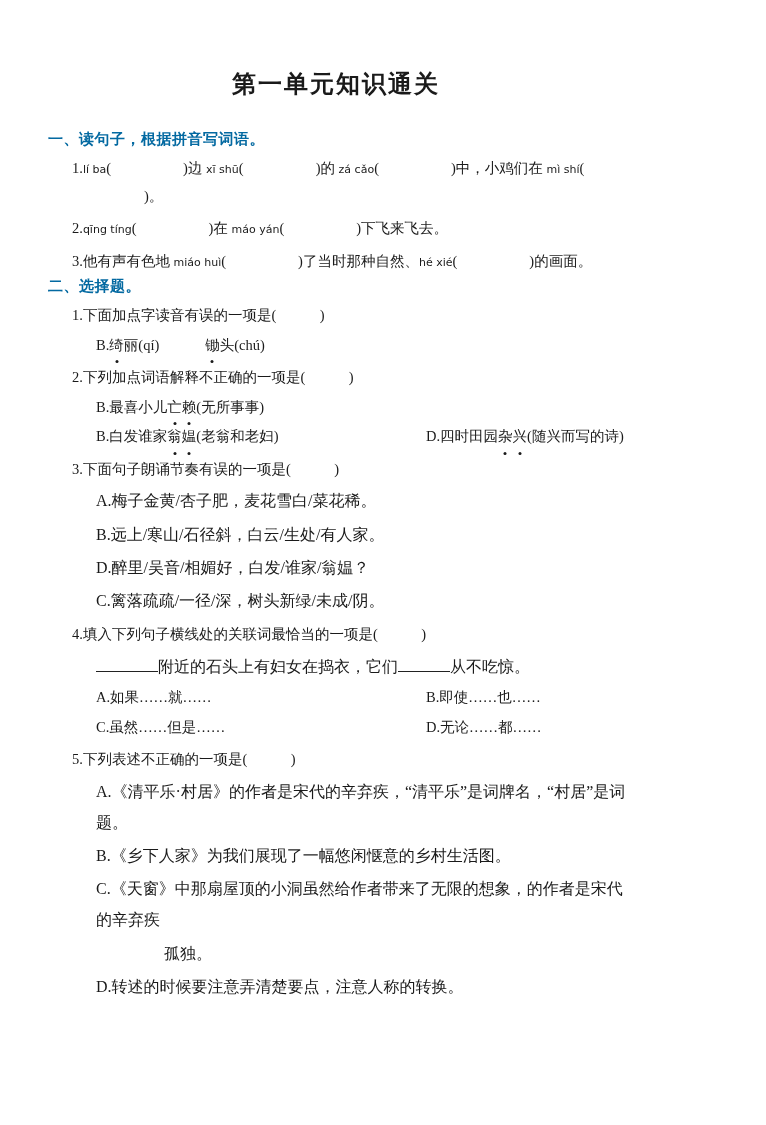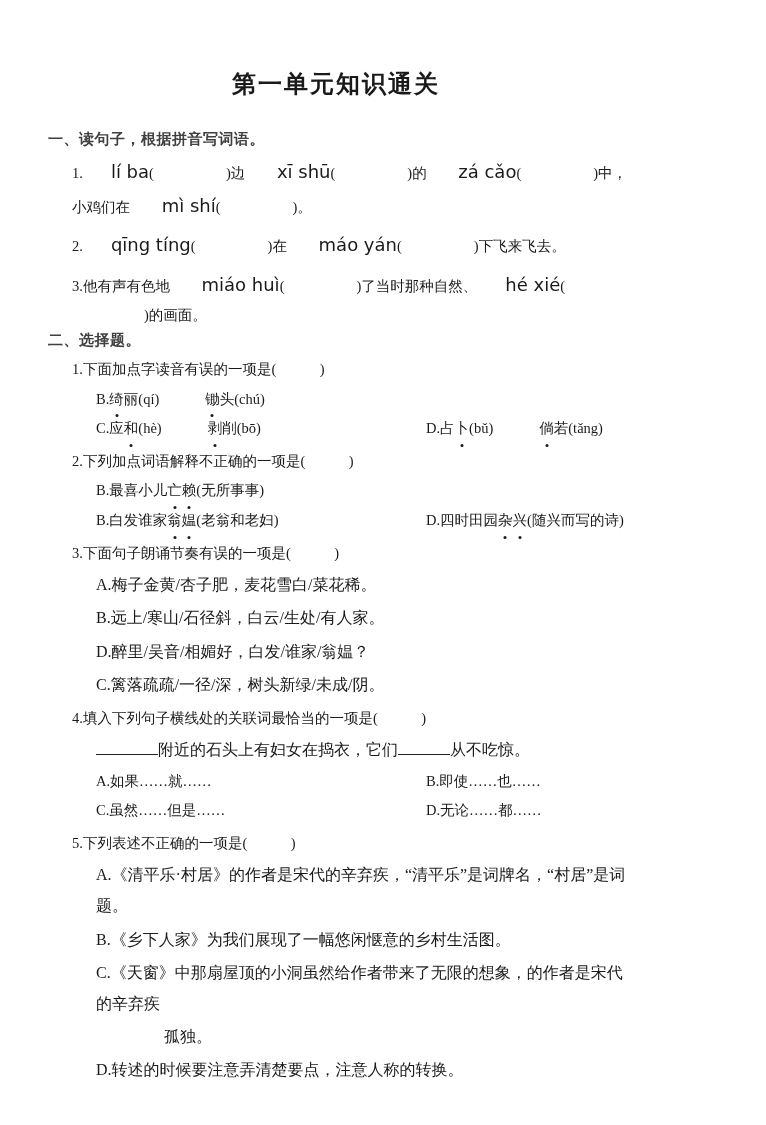--- a/index.html
+++ b/index.html
@@ -24,21 +24,21 @@
   }
   .doc-title {
     text-align: center;
     font-size: 24px;
     font-weight: bold;
     letter-spacing: 2px;
     margin: 16px 0 30px 0;
     font-family: "Liberation Serif", "DejaVu Serif", serif;
   }
   .section-head {
-    color: #404040;
+    color: #0369a1;
     font-weight: bold;
     font-size: 15px;
     margin: 0 0 6px 4px;
     letter-spacing: 0.5px;
   }
   .q {
     font-size: 14.5px;
     line-height: 1.9;
     margin: 5px 0 2px 28px;
   }
@@ -84,22 +84,21 @@
     left: 50%;
     transform: translateX(-50%);
     bottom: -4px;
     width: 3px;
     height: 3px;
     border-radius: 50%;
     background: #1a1a1a;
   }
   .pin {
     font-family: "DejaVu Sans", "Liberation Sans", sans-serif;
-    font-size: 18px;
-    margin-left: 28px;
+    font-size: 11px;
   }
   .num {
     font-family: "Liberation Serif", "DejaVu Serif", serif;
   }
 </style>
 </head>
 <body>
 
 <div class="page">
 
@@ -118,28 +117,20 @@
   <div class="q">
     <span class="num">3.</span>他有声有色地&nbsp;<span class="pin">miáo huì</span>(<span class="fill"></span>)了当时那种自然、<span class="pin">hé xié</span>(<span class="fill"></span>)的画面。
   </div>
 
   <div class="section-head">二、选择题。</div>
 
   <div class="q">1.下面加点字读音有误的一项是(　　　)</div>
   <div class="opts two">
     <div class="opt-col">
       B.<span class="dotu">绮</span>丽(qí)<span class="inline-gap"></span><span class="dotu">锄</span>头(chú)
-    </div>
-  </div>
-  <div class="opts two">
-    <div class="opt-col">
-      C.应<span class="dotu">和</span>(hè)<span class="inline-gap"></span><span class="dotu">剥</span>削(bō)
-    </div>
-    <div class="opt-col">
-      D.占<span class="dotu">卜</span>(bǔ)<span class="inline-gap"></span><span class="dotu">倘</span>若(tǎng)
     </div>
   </div>
 
   <div class="q">2.下列加点词语解释不正确的一项是(　　　)</div>
   <div class="opts wide">
     <div class="opt-col">B.最喜小儿<span class="dotu">亡</span><span class="dotu">赖</span>(无所事事)</div>
   </div>
   <div class="opts wide">
     <div class="opt-col">B.白发谁家<span class="dotu">翁</span><span class="dotu">媪</span>(老翁和老妇)</div>
     <div class="opt-col">D.四时田园<span class="dotu">杂</span><span class="dotu">兴</span>(随兴而写的诗)</div>

